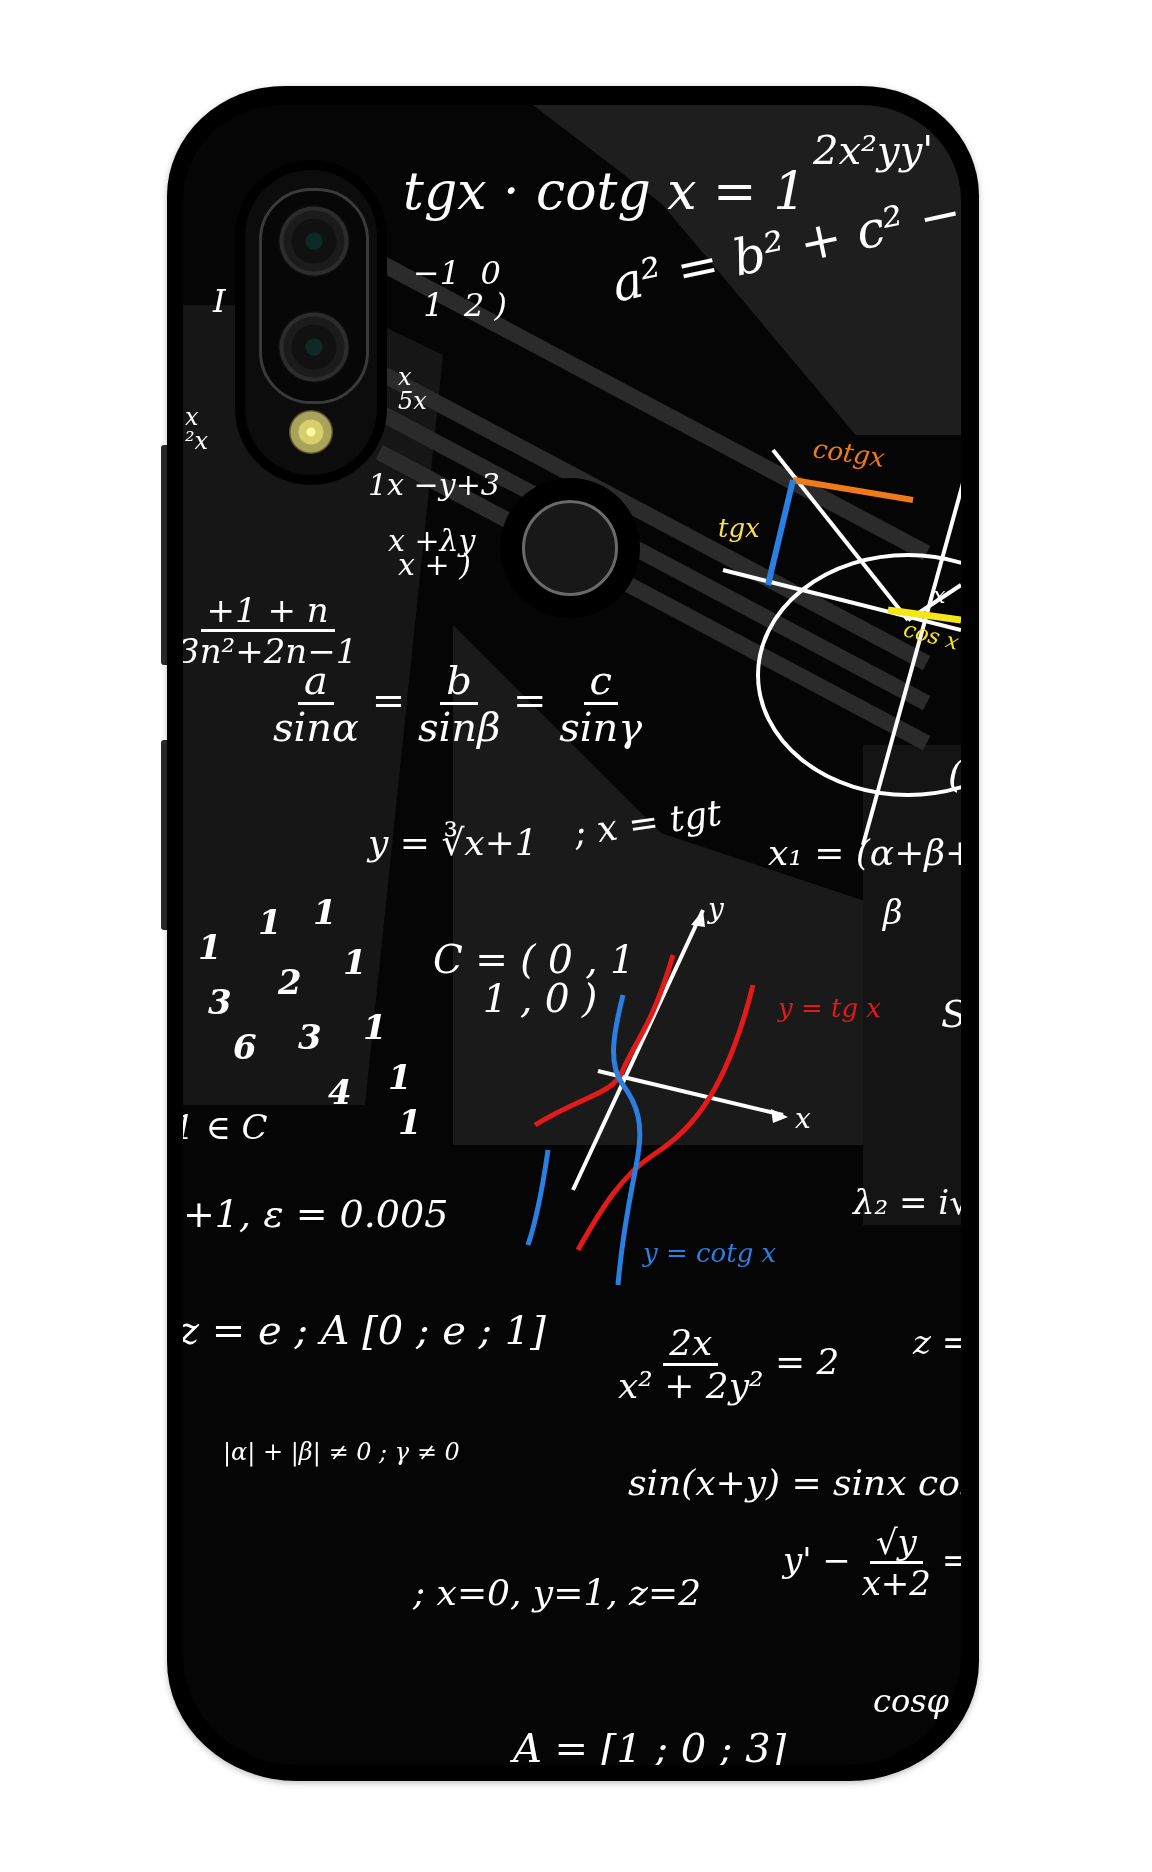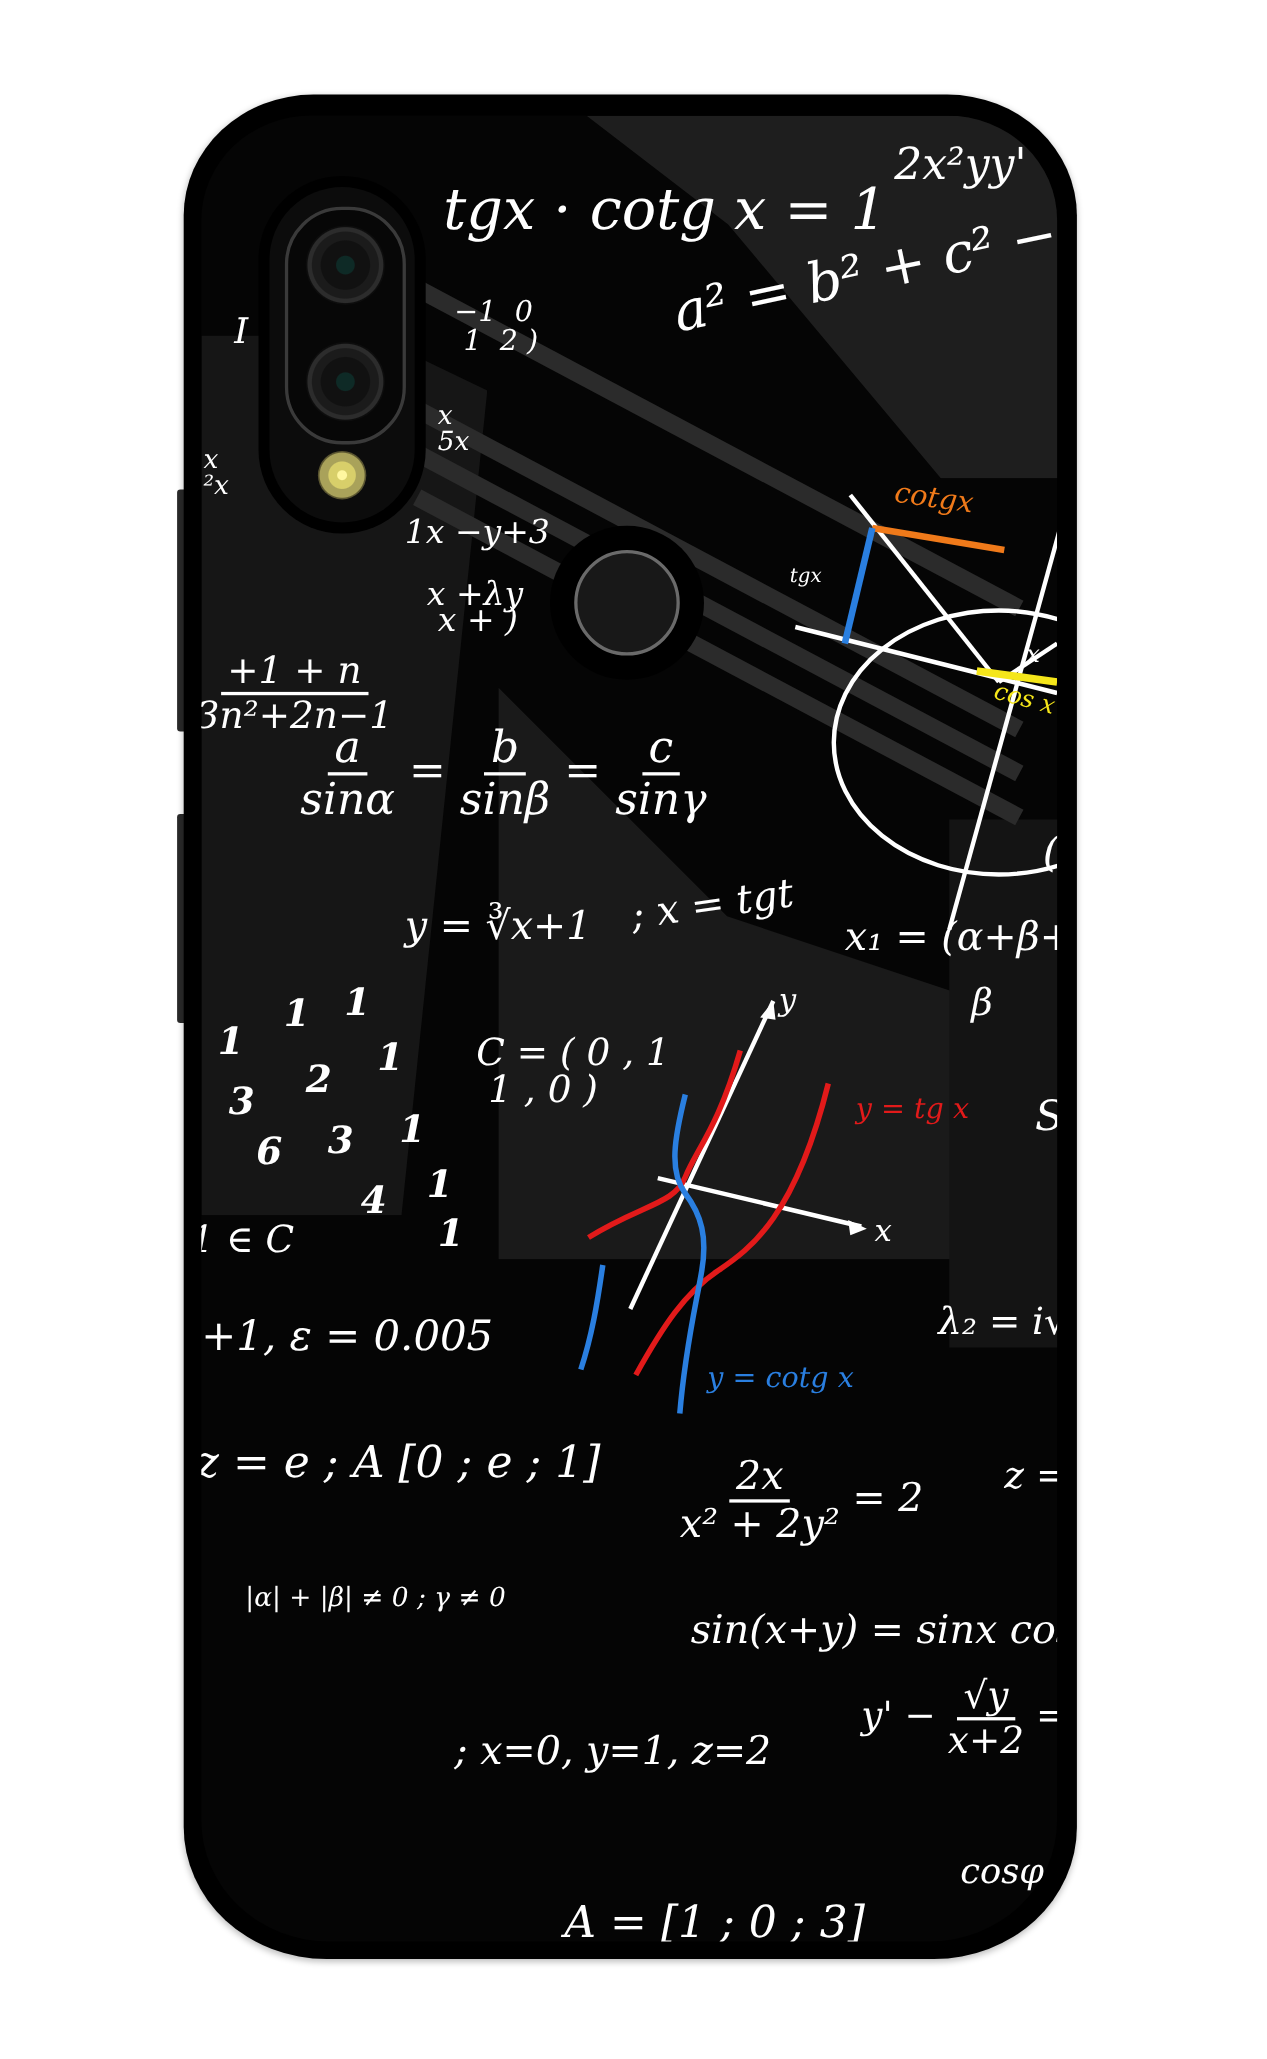--- a/index.html
+++ b/index.html
@@ -48,21 +48,21 @@
   <div class="shade" style="left:270px;top:520px;width:520px;height:520px;clip-path:polygon(0 0,40% 40%,100% 60%,100% 100%,0 100%);background:#1a1a1a;"></div>
   <div class="shade" style="left:680px;top:640px;width:100px;height:480px;background:#141414;"></div>
   <div class="stripe" style="left:200px;top:150px;width:620px;transform:rotate(28deg);"></div>
   <div class="stripe" style="left:200px;top:260px;width:620px;transform:rotate(28deg);"></div>
   <div class="stripe" style="left:200px;top:300px;width:620px;transform:rotate(28deg);"></div>
   <div class="stripe" style="left:200px;top:340px;width:620px;transform:rotate(28deg);"></div>
 
   <div class="f" style="left:220px;top:60px;font-size:52px;">tgx · cotg x = 1</div>
   <div class="f" style="left:630px;top:25px;font-size:40px;">2x²yy'</div>
   <div class="f" style="left:430px;top:155px;font-size:50px;transform:rotate(-12deg);transform-origin:left;">a² = b² + c² − 2</div>
-  <div class="f" style="left:230px;top:166px;font-size:26px;white-space:pre;">−1  0
+  <div class="f" style="left:230px;top:152px;font-size:32px;white-space:pre;">−1  0
  1  2 )</div>
   <div class="f" style="left:30px;top:180px;font-size:32px;">I</div>
   <div class="f" style="left:215px;top:260px;font-size:24px;white-space:pre;">x
 5x</div>
   <div class="f" style="left:2px;top:300px;font-size:24px;white-space:pre;">x
 ²x</div>
   <div class="f" style="left:185px;top:365px;font-size:30px;">1x  −y+3</div>
   <div class="f" style="left:205px;top:405px;font-size:30px;margin-top:16px;">x  +λy</div>
   <div class="f" style="left:215px;top:445px;font-size:30px;">x + )</div>
   <div class="f" style="left:-5px;top:488px;font-size:34px;">
@@ -99,21 +99,21 @@
   <div class="f" style="left:160px;top:840px;font-size:34px;font-weight:bold;">1</div>
   <div class="f" style="left:180px;top:905px;font-size:34px;font-weight:bold;">1</div>
   <div class="f" style="left:25px;top:880px;font-size:34px;font-weight:bold;">3</div>
   <div class="f" style="left:95px;top:860px;font-size:34px;font-weight:bold;">2</div>
   <div class="f" style="left:50px;top:925px;font-size:34px;font-weight:bold;">6</div>
   <div class="f" style="left:115px;top:915px;font-size:34px;font-weight:bold;">3</div>
   <div class="f" style="left:205px;top:955px;font-size:34px;font-weight:bold;">1</div>
   <div class="f" style="left:145px;top:970px;font-size:34px;font-weight:bold;">4</div>
   <div class="f" style="left:215px;top:1000px;font-size:34px;font-weight:bold;">1</div>
 
-  <div class="f" style="left:250px;top:835px;font-size:34px;white-space:pre;">C = ( 0 , 1
+  <div class="f" style="left:250px;top:835px;font-size:39px;white-space:pre;text-align:center;">C = ( 0 , 1
  1 , 0 )</div>
   <div class="f" style="left:-10px;top:1005px;font-size:34px;">1 ∈ C</div>
   <div class="f" style="left:0px;top:1090px;font-size:38px;">+1, ε = 0.005</div>
   <div class="f" style="left:670px;top:1080px;font-size:34px;">λ₂ = i√</div>
   <div class="f" style="left:758px;top:890px;font-size:38px;">S</div>
   <div class="f" style="left:-5px;top:1205px;font-size:40px;">z = e ; A [0 ; e ; 1]</div>
   <div class="f" style="left:435px;top:1220px;font-size:36px;">
     <span class="frac">
         <span class="num">2x</span>
         <span class="den">x² + 2y²</span>
@@ -154,21 +154,21 @@
       <line x1="415" y1="966" x2="600" y2="1010" stroke="#fff" stroke-width="4"></line>
       <polygon points="605,1012 588,1004 590,1018" fill="#fff"></polygon>
       <path d="M 352 1020 C 400 990, 430 990, 440 965 S 470 920, 490 850" stroke="#e21a1a" stroke-width="5" fill="none"></path>
       <path d="M 395 1145 C 420 1100, 440 1070, 470 1050 S 540 1000, 570 880" stroke="#e21a1a" stroke-width="5" fill="none"></path>
       <path d="M 440 890 C 430 930, 425 960, 440 980 S 460 1020, 455 1050 S 440 1120, 435 1180" stroke="#2a7fe0" stroke-width="5" fill="none"></path>
       <path d="M 365 1045 C 360 1080, 355 1110, 345 1140" stroke="#2a7fe0" stroke-width="5" fill="none"></path>
     </g>
   </svg>
 
   <div class="f" style="left:630px;top:335px;font-size:26px;color:#f07a1a;transform:rotate(8deg);">cotgx</div>
-  <div class="f" style="left:535px;top:410px;font-size:18px;color:#ffffff;">tgx</div>
+  <div class="f" style="left:535px;top:410px;font-size:26px;color:#fde047;">tgx</div>
   <div class="f" style="left:720px;top:520px;font-size:22px;color:#f5e61a;transform:rotate(15deg);">cos x</div>
   <div class="f" style="left:750px;top:480px;font-size:22px;">x</div>
   <div class="f" style="left:525px;top:790px;font-size:28px;">y</div>
   <div class="f" style="left:612px;top:1000px;font-size:28px;">x</div>
   <div class="f" style="left:595px;top:890px;font-size:26px;color:#e21a1a;">y = tg x</div>
   <div class="f" style="left:460px;top:1135px;font-size:26px;color:#2a7fe0;">y = cotg x</div>
 </div>
 
 <div class="cam">
   <div class="cam-frame">

